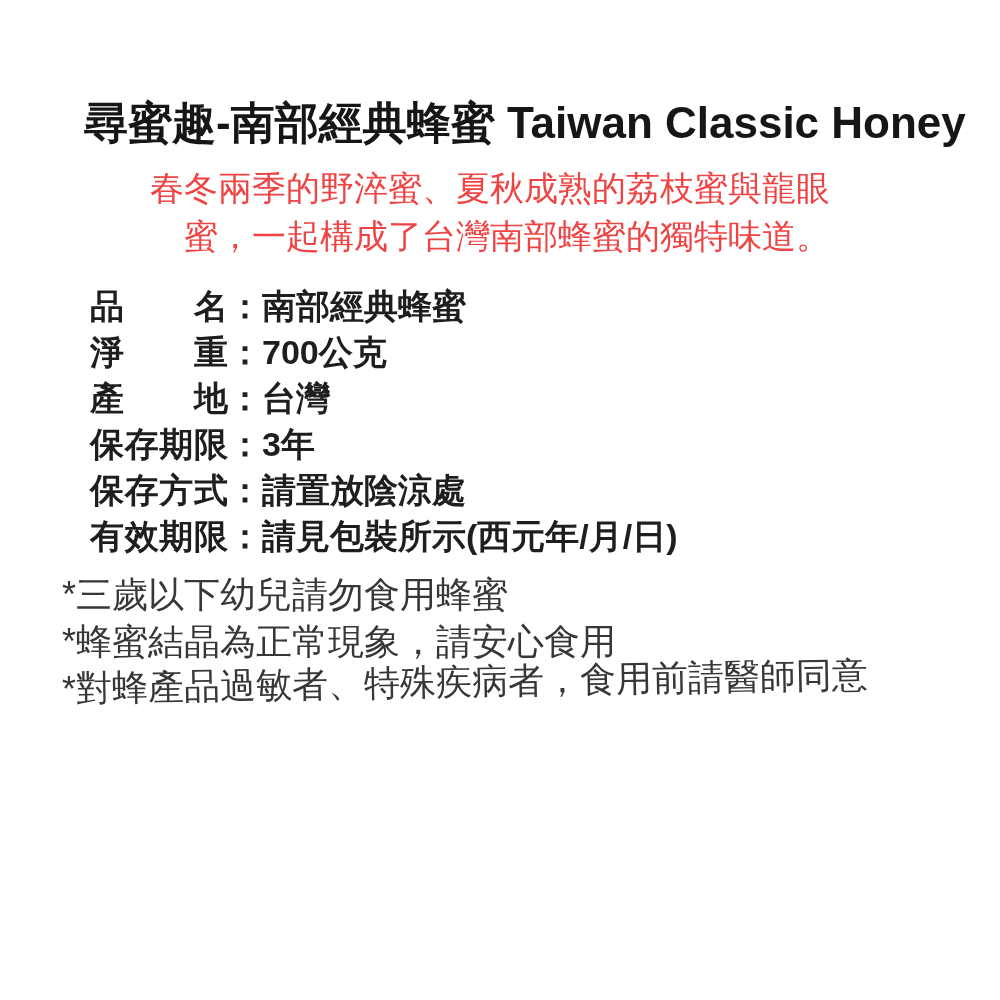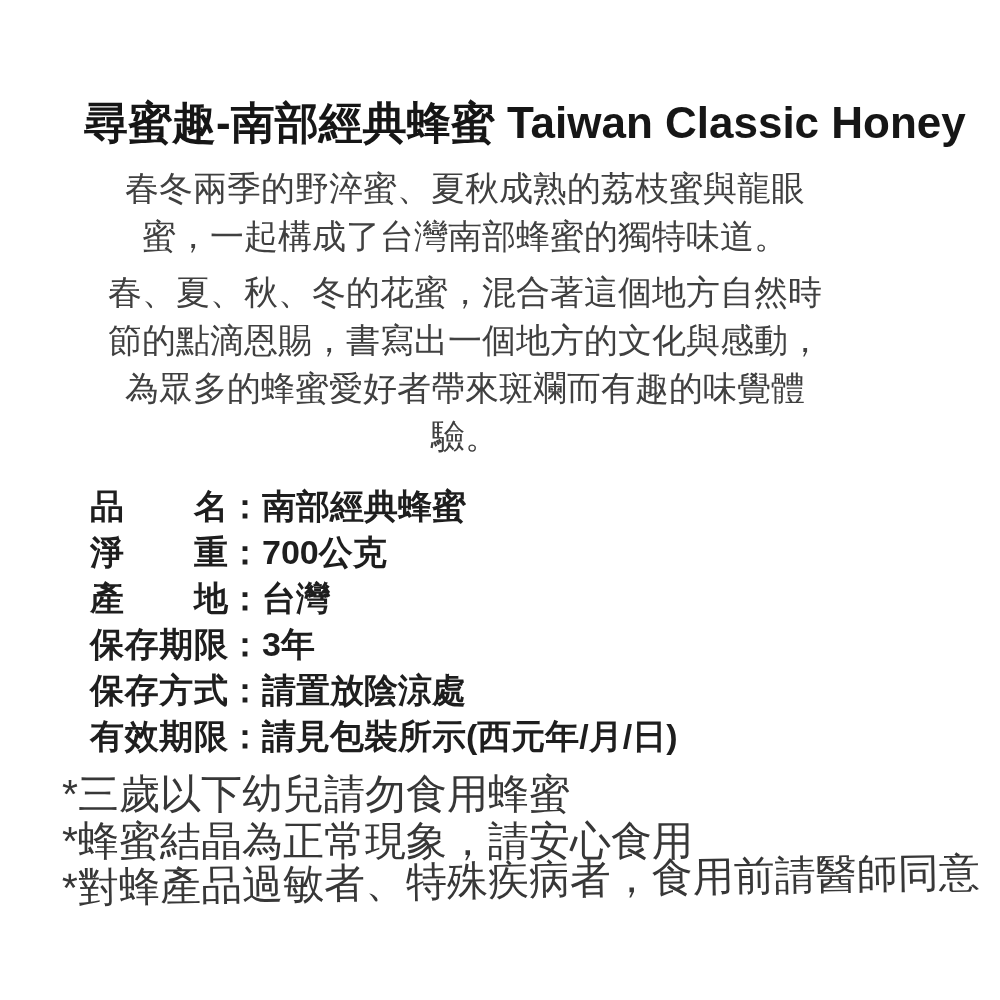--- a/index.html
+++ b/index.html
@@ -27,26 +27,26 @@
     line-height: 1.0;
     white-space: nowrap;
     letter-spacing: 0px;
     color: #161616;
   }
   .description {
     margin-top: 19px;
     width: 762px;
   }
   .description p {
-    margin: 8px;
+    margin: 16px;
     font-size: 34px;
     line-height: 48px;
     letter-spacing: 0px;
-    color: #404040;
-    text-align: center;
+    color: #ef4444;
+    text-align: right;
     word-break: break-all;
   }
   .specs {
     margin-top: 23px;
     margin-left: 6px;
     font-size: 34px;
     line-height: 46px;
     color: #1e1e1e;
     font-weight: bold;
   }
@@ -60,21 +60,21 @@
     text-align-last: justify;
     vertical-align: top;
   }
   .spec-colon {
     display: inline-block;
     vertical-align: top;
   }
   .footnotes {
     margin-top: 12px;
     margin-left: -22px;
-    font-size: 41px;
+    font-size: 36px;
     line-height: 47px;
     color: #373737;
   }
   .footnotes p {
     margin: 0;
     white-space: nowrap;
   }
   .footnote-tilted {
     transform: rotate(-1deg);
     transform-origin: left center;
@@ -82,21 +82,20 @@
 </style>
 </head>
 <body>
 
 <div class="page">
 
   <h1 class="title">尋蜜趣-南部經典蜂蜜 Taiwan Classic Honey</h1>
 
   <div class="description">
     <p>春冬兩季的野淬蜜、夏秋成熟的荔枝蜜與龍眼蜜，一起構成了台灣南部蜂蜜的獨特味道。</p>
-    <p>春、夏、秋、冬的花蜜，混合著這個地方自然時節的點滴恩賜，書寫出一個地方的文化與感動，為眾多的蜂蜜愛好者帶來斑斕而有趣的味覺體驗。</p>
   </div>
 
   <div class="specs">
     <div class="spec-row">
       <span class="spec-label">品名</span><span class="spec-colon">：</span><span class="spec-value">南部經典蜂蜜</span>
     </div>
     <div class="spec-row">
       <span class="spec-label">淨重</span><span class="spec-colon">：</span><span class="spec-value">700公克</span>
     </div>
     <div class="spec-row">

